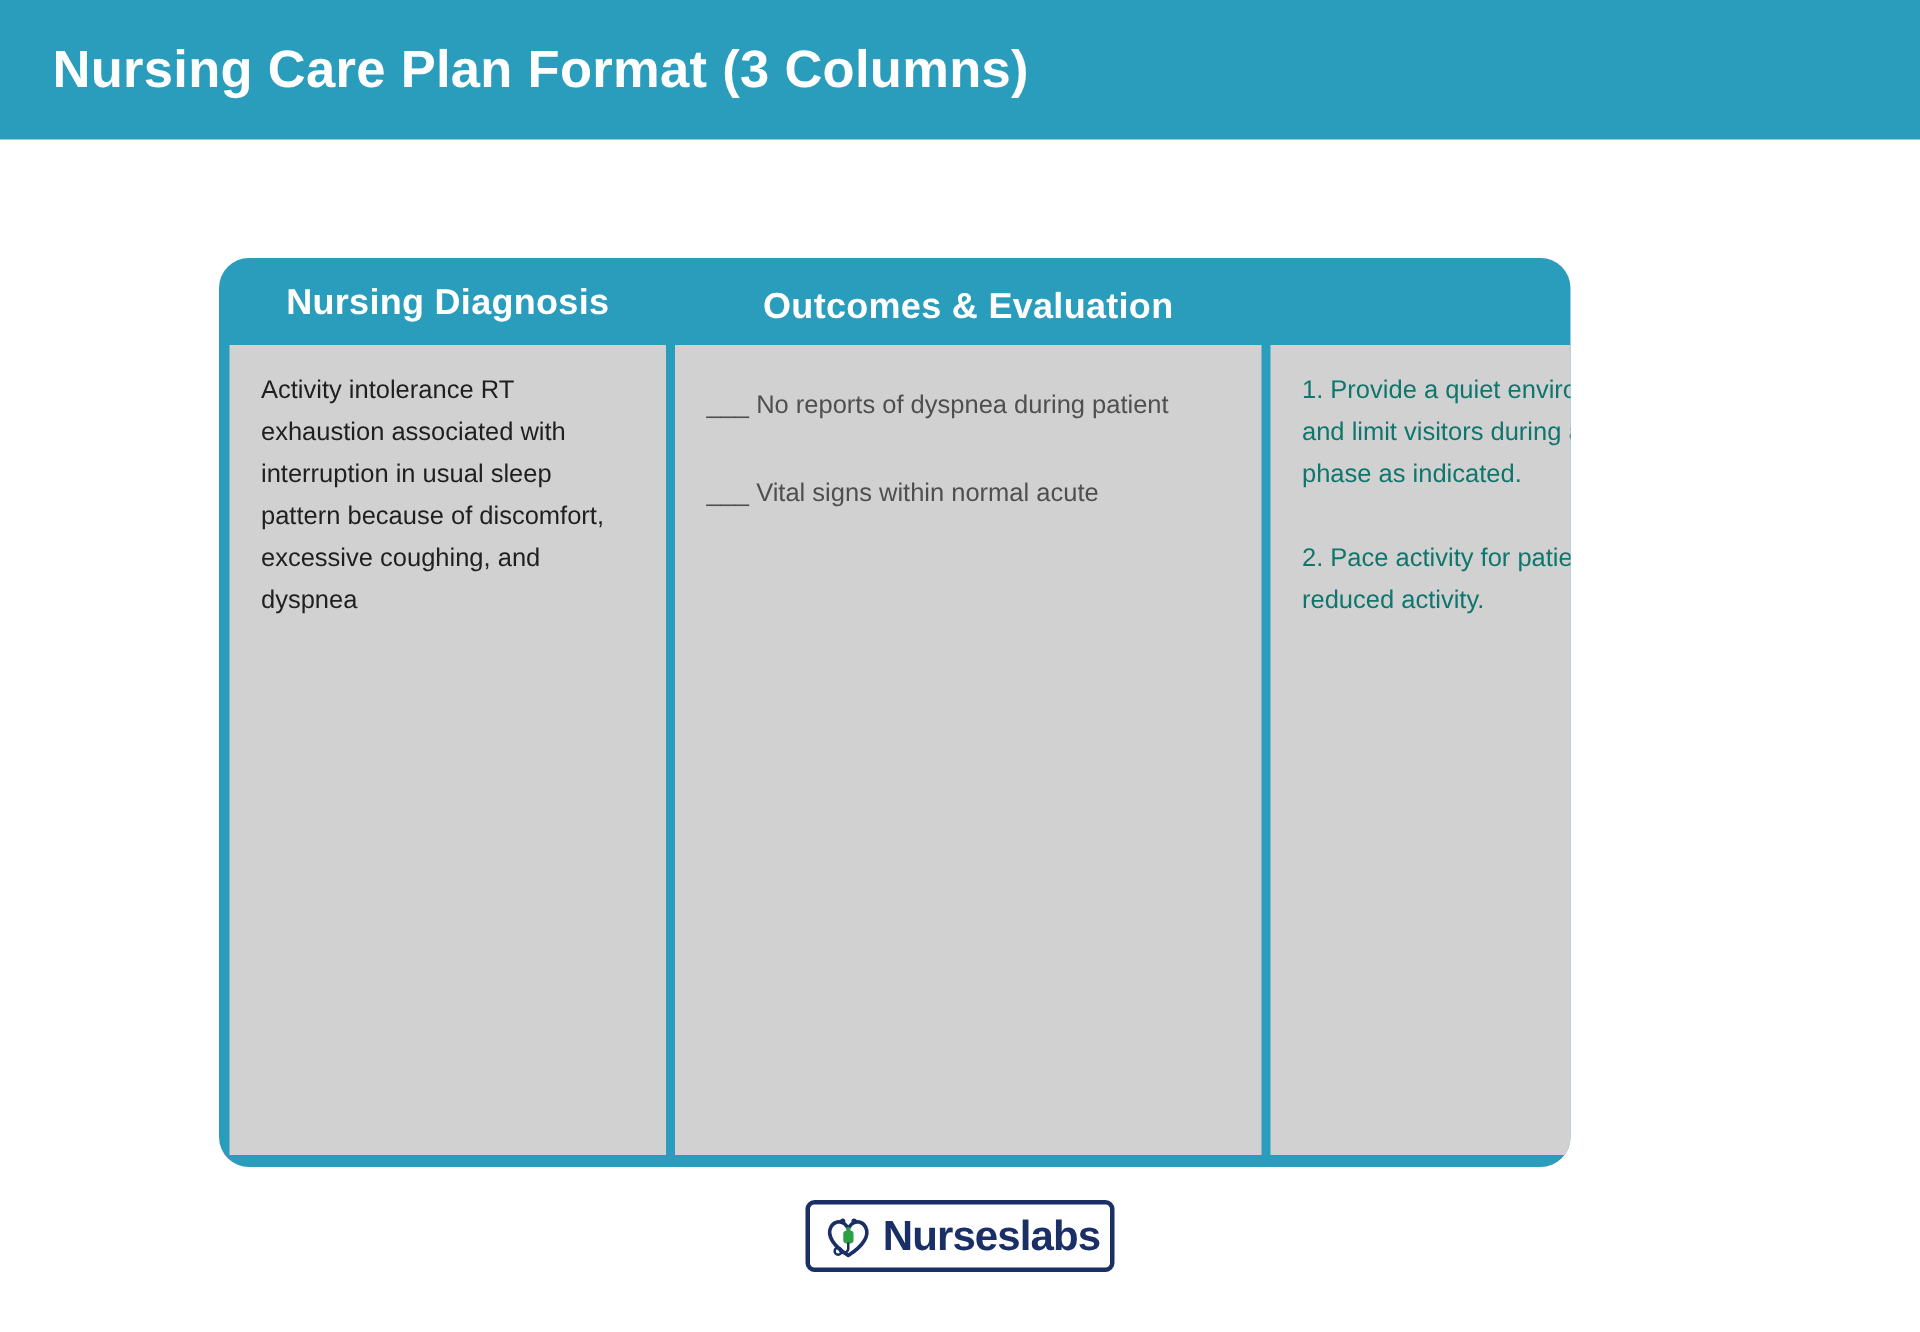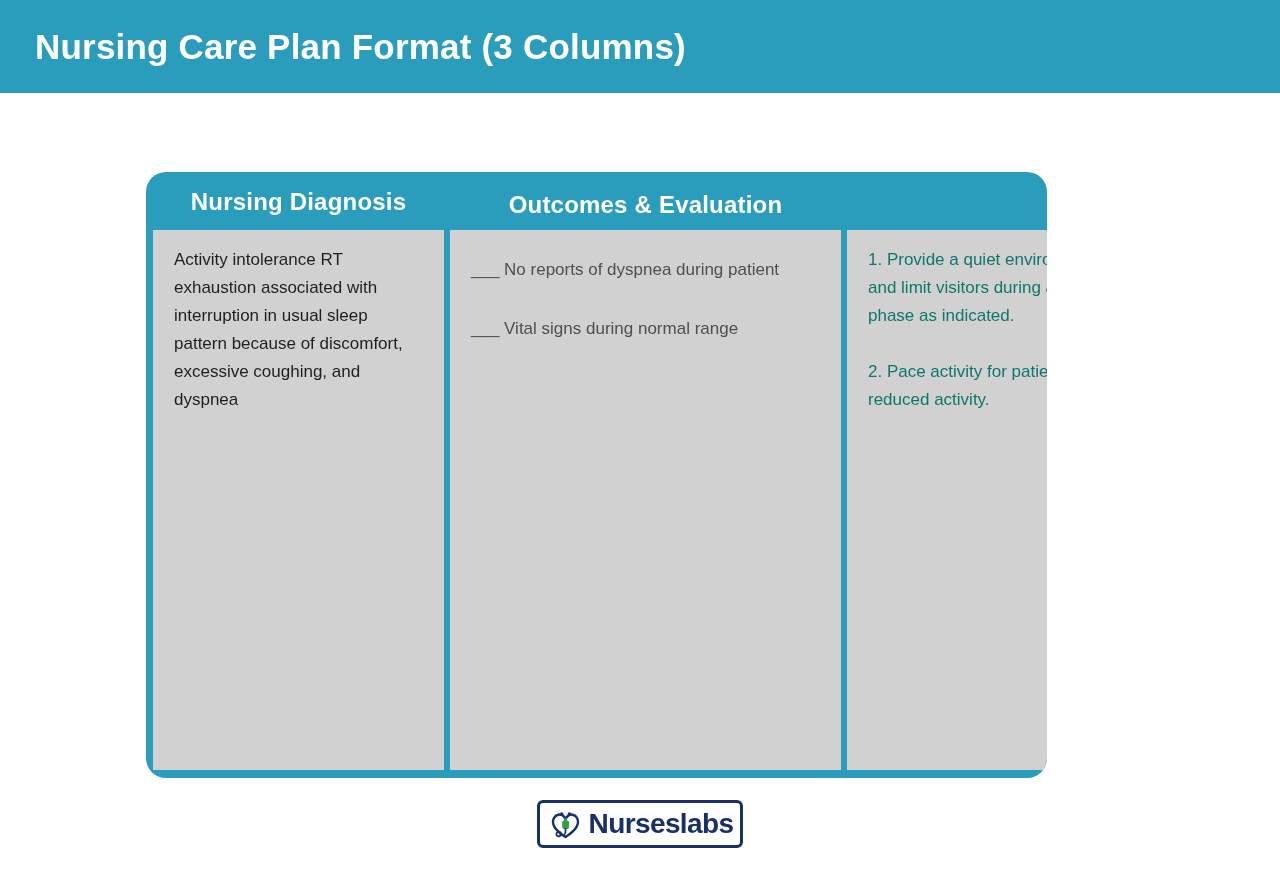--- a/index.html
+++ b/index.html
@@ -125,21 +125,21 @@
     </div>
 
     <div class="body-row">
 
       <div class="body-cell col-diagnosis">
         <p>Activity intolerance RT exhaustion associated with interruption in usual sleep pattern because of discomfort, excessive coughing, and dyspnea</p>
       </div>
 
       <div class="body-cell col-outcomes">
         <p>___ No reports of dyspnea during patient</p>
-        <p>___ Vital signs during normal range</p>
+        <p>___ Vital signs within normal acute</p>
       </div>
 
       <div class="body-cell col-interventions">
         <p class="first">1. Provide a quiet environment and limit visitors during acute phase as indicated.</p>
         <p>2. Pace activity for patients with reduced activity.</p>
       </div>
 
     </div>
   </div>
 

